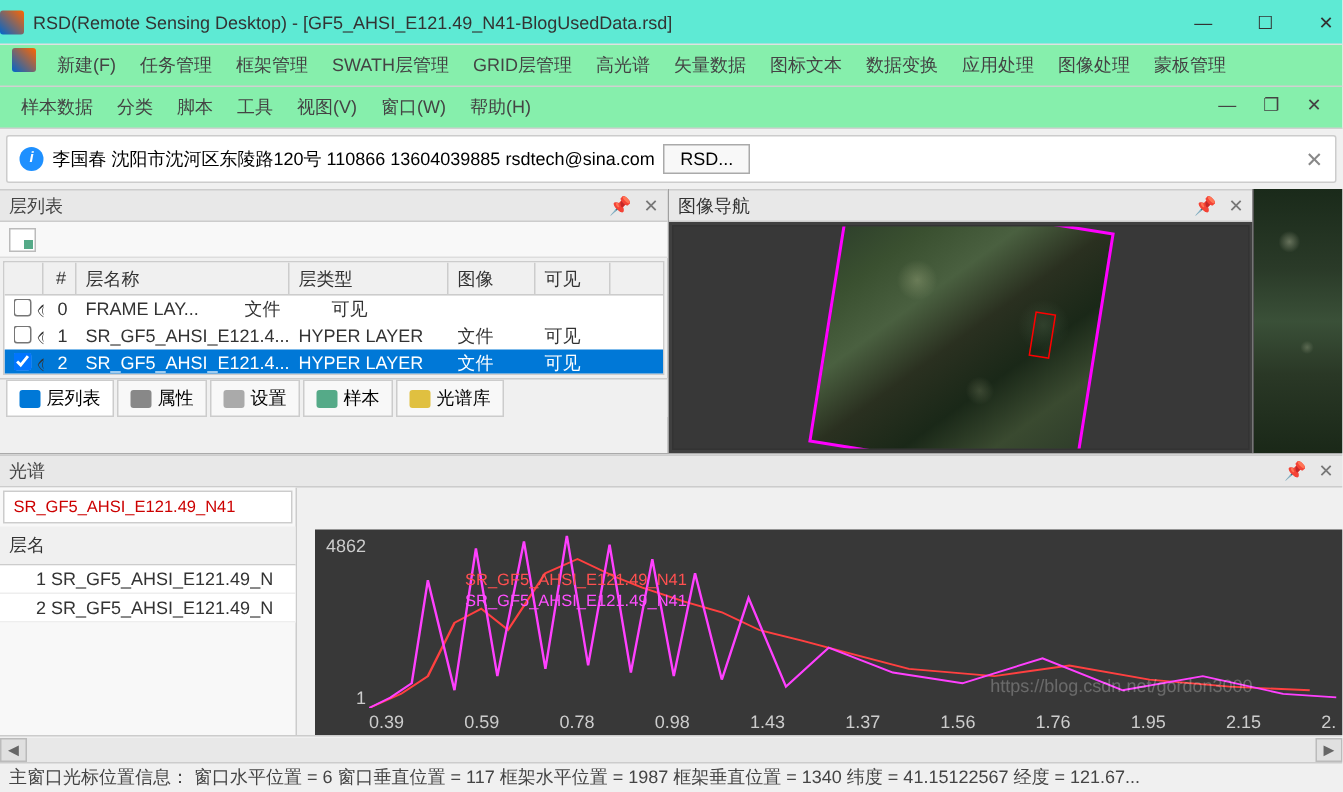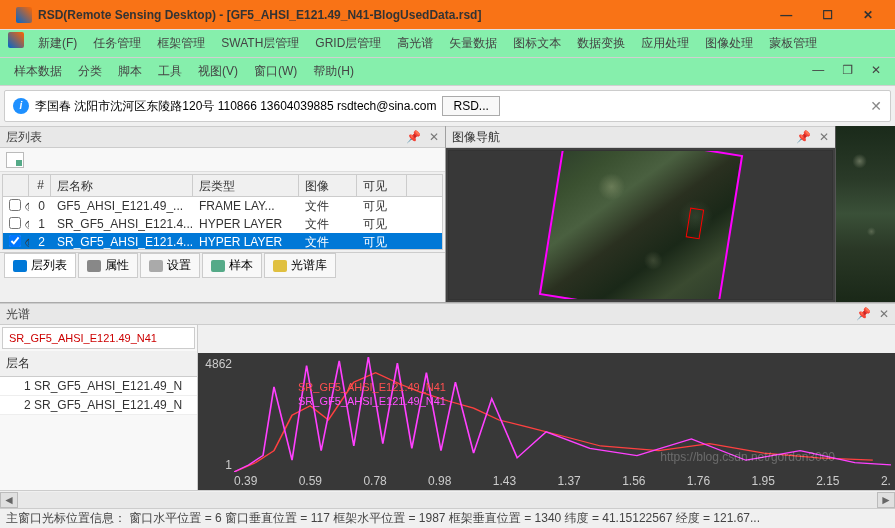--- a/index.html
+++ b/index.html
@@ -1,17 +1,17 @@
 <!DOCTYPE html>
 <html><head>
 <meta charset="utf-8">
 <style>
 * { box-sizing: border-box; margin: 0; padding: 0; font-family: "Microsoft YaHei", "Segoe UI", sans-serif; font-size: 12px; }
 body { width: 895px; height: 528px; background: #f0f0f0; display: flex; flex-direction: column; overflow: hidden; }
-.titlebar { height: 30px; background: #f97316; display: flex; align-items: center; padding: 0 16px; border-bottom: 1px solid #e0e0e0; font-weight: bold; }
+.titlebar { height: 30px; background: #5eead4; display: flex; align-items: center; padding: 0 0; border-bottom: 1px solid #e0e0e0; }
 .titlebar .logo { width: 16px; height: 16px; background: linear-gradient(45deg,#0066cc,#ff6600); border-radius: 2px; margin-right: 6px; }
 .titlebar .title { flex: 1; color: #333; }
 .winbtns { display: flex; gap: 18px; color: #333; font-size: 14px; }
 .winbtn { cursor: pointer; padding: 2px 6px; }
 .menubar { background: #86efac; padding: 2px 8px; display: flex; flex-wrap: wrap; gap: 4px; border-bottom: 1px solid #d0d0d0; }
 .menubar span { padding: 3px 6px; color: #444; cursor: pointer; }
 .menubar .logo2 { width: 16px; height: 16px; background: linear-gradient(45deg,#0066cc,#ff6600); border-radius: 2px; display: inline-block; margin-right: 4px; }
 .menurow2 { padding-left: 8px; border-bottom: 1px solid #d0d0d0; }
 .mdibtns { margin-left: auto; display: flex; gap: 6px; color: #666; font-size: 11px; }
 .infobar { height: 32px; background: #fff; margin: 4px; border: 1px solid #ccc; border-radius: 2px; display: flex; align-items: center; padding: 0 8px; gap: 6px; }
@@ -41,21 +41,21 @@
 .tabicon.prop { background: #888; } .tabicon.set { background: #aaa; }
 .tabicon.samp { background: #5a8; } .tabicon.spec { background: #e0c040; }
 .rightpane { flex: 1; display: flex; flex-direction: column; background: #404040; position: relative; }
 .navimg { flex: 1; position: relative; overflow: hidden; margin: 2px; border: 1px solid #333; background: #383838; }
 .satimg { position: absolute; left: 50%; top: 50%; width: 180px; height: 170px; transform: translate(-50%,-50%) rotate(9deg); border: 2px solid #ff00ff; background: linear-gradient(135deg,#2a3a2a 0%,#3a5030 20%,#4a6040 35%,#2a3020 50%,#1a2818 65%,#3a4a30 80%,#2a3828 100%); }
 .satimg::before { content: ""; position: absolute; inset: 0; background: radial-gradient(circle at 30% 30%, rgba(255,255,200,0.2) 0%, transparent 8%), radial-gradient(circle at 60% 70%, rgba(255,255,200,0.15) 0%, transparent 6%), radial-gradient(circle at 80% 40%, rgba(200,255,200,0.1) 0%, transparent 10%); }
 .redroi { position: absolute; right: 28px; top: 58px; width: 14px; height: 30px; border: 1px solid #ff0000; }
 .farright { width: 60px; background: linear-gradient(180deg,#1a2a1a 0%,#2a3a28 30%,#3a5038 50%,#2a3826 70%,#1a2818 100%); border-left: 1px solid #555; position: relative; }
 .farright::before { content: ""; position: absolute; inset: 0; background: radial-gradient(circle at 40% 20%, rgba(255,255,220,0.3) 0%, transparent 5%), radial-gradient(circle at 60% 60%, rgba(255,255,220,0.2) 0%, transparent 4%); }
 .specpane { height: 188px; display: flex; flex-direction: column; border-top: 1px solid #aaa; }
-.specbody { flex: 1; display: flex; }
+.specbody { flex: 1; display: flex; gap: 12px; }
 .specleft { width: 198px; display: flex; flex-direction: column; background: #f8f8f8; border-right: 1px solid #ccc; }
 .sellayer { padding: 4px 6px; color: #cc0000; border: 1px solid #ccc; margin: 2px; background: #fff; font-size: 11px; }
 .lnlabel { padding: 4px 6px; background: #f0f0f0; border-bottom: 1px solid #ccc; color: #333; }
 .lnrow { padding: 2px 24px; background: #fff; border-bottom: 1px solid #eee; white-space: nowrap; overflow: hidden; color: #333; }
 .specright { flex: 1; background: #383838; position: relative; margin-top: 28px; }
 .chart { position: absolute; inset: 4px 4px 18px 36px; }
 .xaxis { position: absolute; left: 36px; right: 4px; bottom: 2px; display: flex; justify-content: space-between; color: #ccc; font-size: 10px; }
 .yaxis { position: absolute; left: 2px; top: 4px; bottom: 18px; width: 32px; display: flex; flex-direction: column; justify-content: space-between; align-items: flex-end; color: #ccc; font-size: 10px; }
 .chart svg { width: 100%; height: 100%; }
 .chartlabel { position: absolute; font-size: 11px; }
@@ -139,21 +139,20 @@
         <div class="c-idx">#</div>
         <div class="c-name">层名称</div>
         <div class="c-type">层类型</div>
         <div class="c-img">图像</div>
         <div class="c-vis">可见</div>
       </div>
       <div id="ltrows">
           <div class="ltrow">
             <div class="c-ck"><input type="checkbox" style=""> <span class="eye">👁</span></div>
   <div class="c-idx">0</div>
-  <div class="c-name">GF5_AHSI_E121.49_...</div>
   <div class="c-type">FRAME LAY...</div>
   <div class="c-img">文件</div>
   <div class="c-vis">可见</div>
           </div>
           <div class="ltrow">
             <div class="c-ck"><input type="checkbox" style=""> <span class="eye">👁</span></div>
   <div class="c-idx">1</div>
   <div class="c-name">SR_GF5_AHSI_E121.4...</div>
   <div class="c-type">HYPER LAYER</div>
   <div class="c-img">文件</div>

